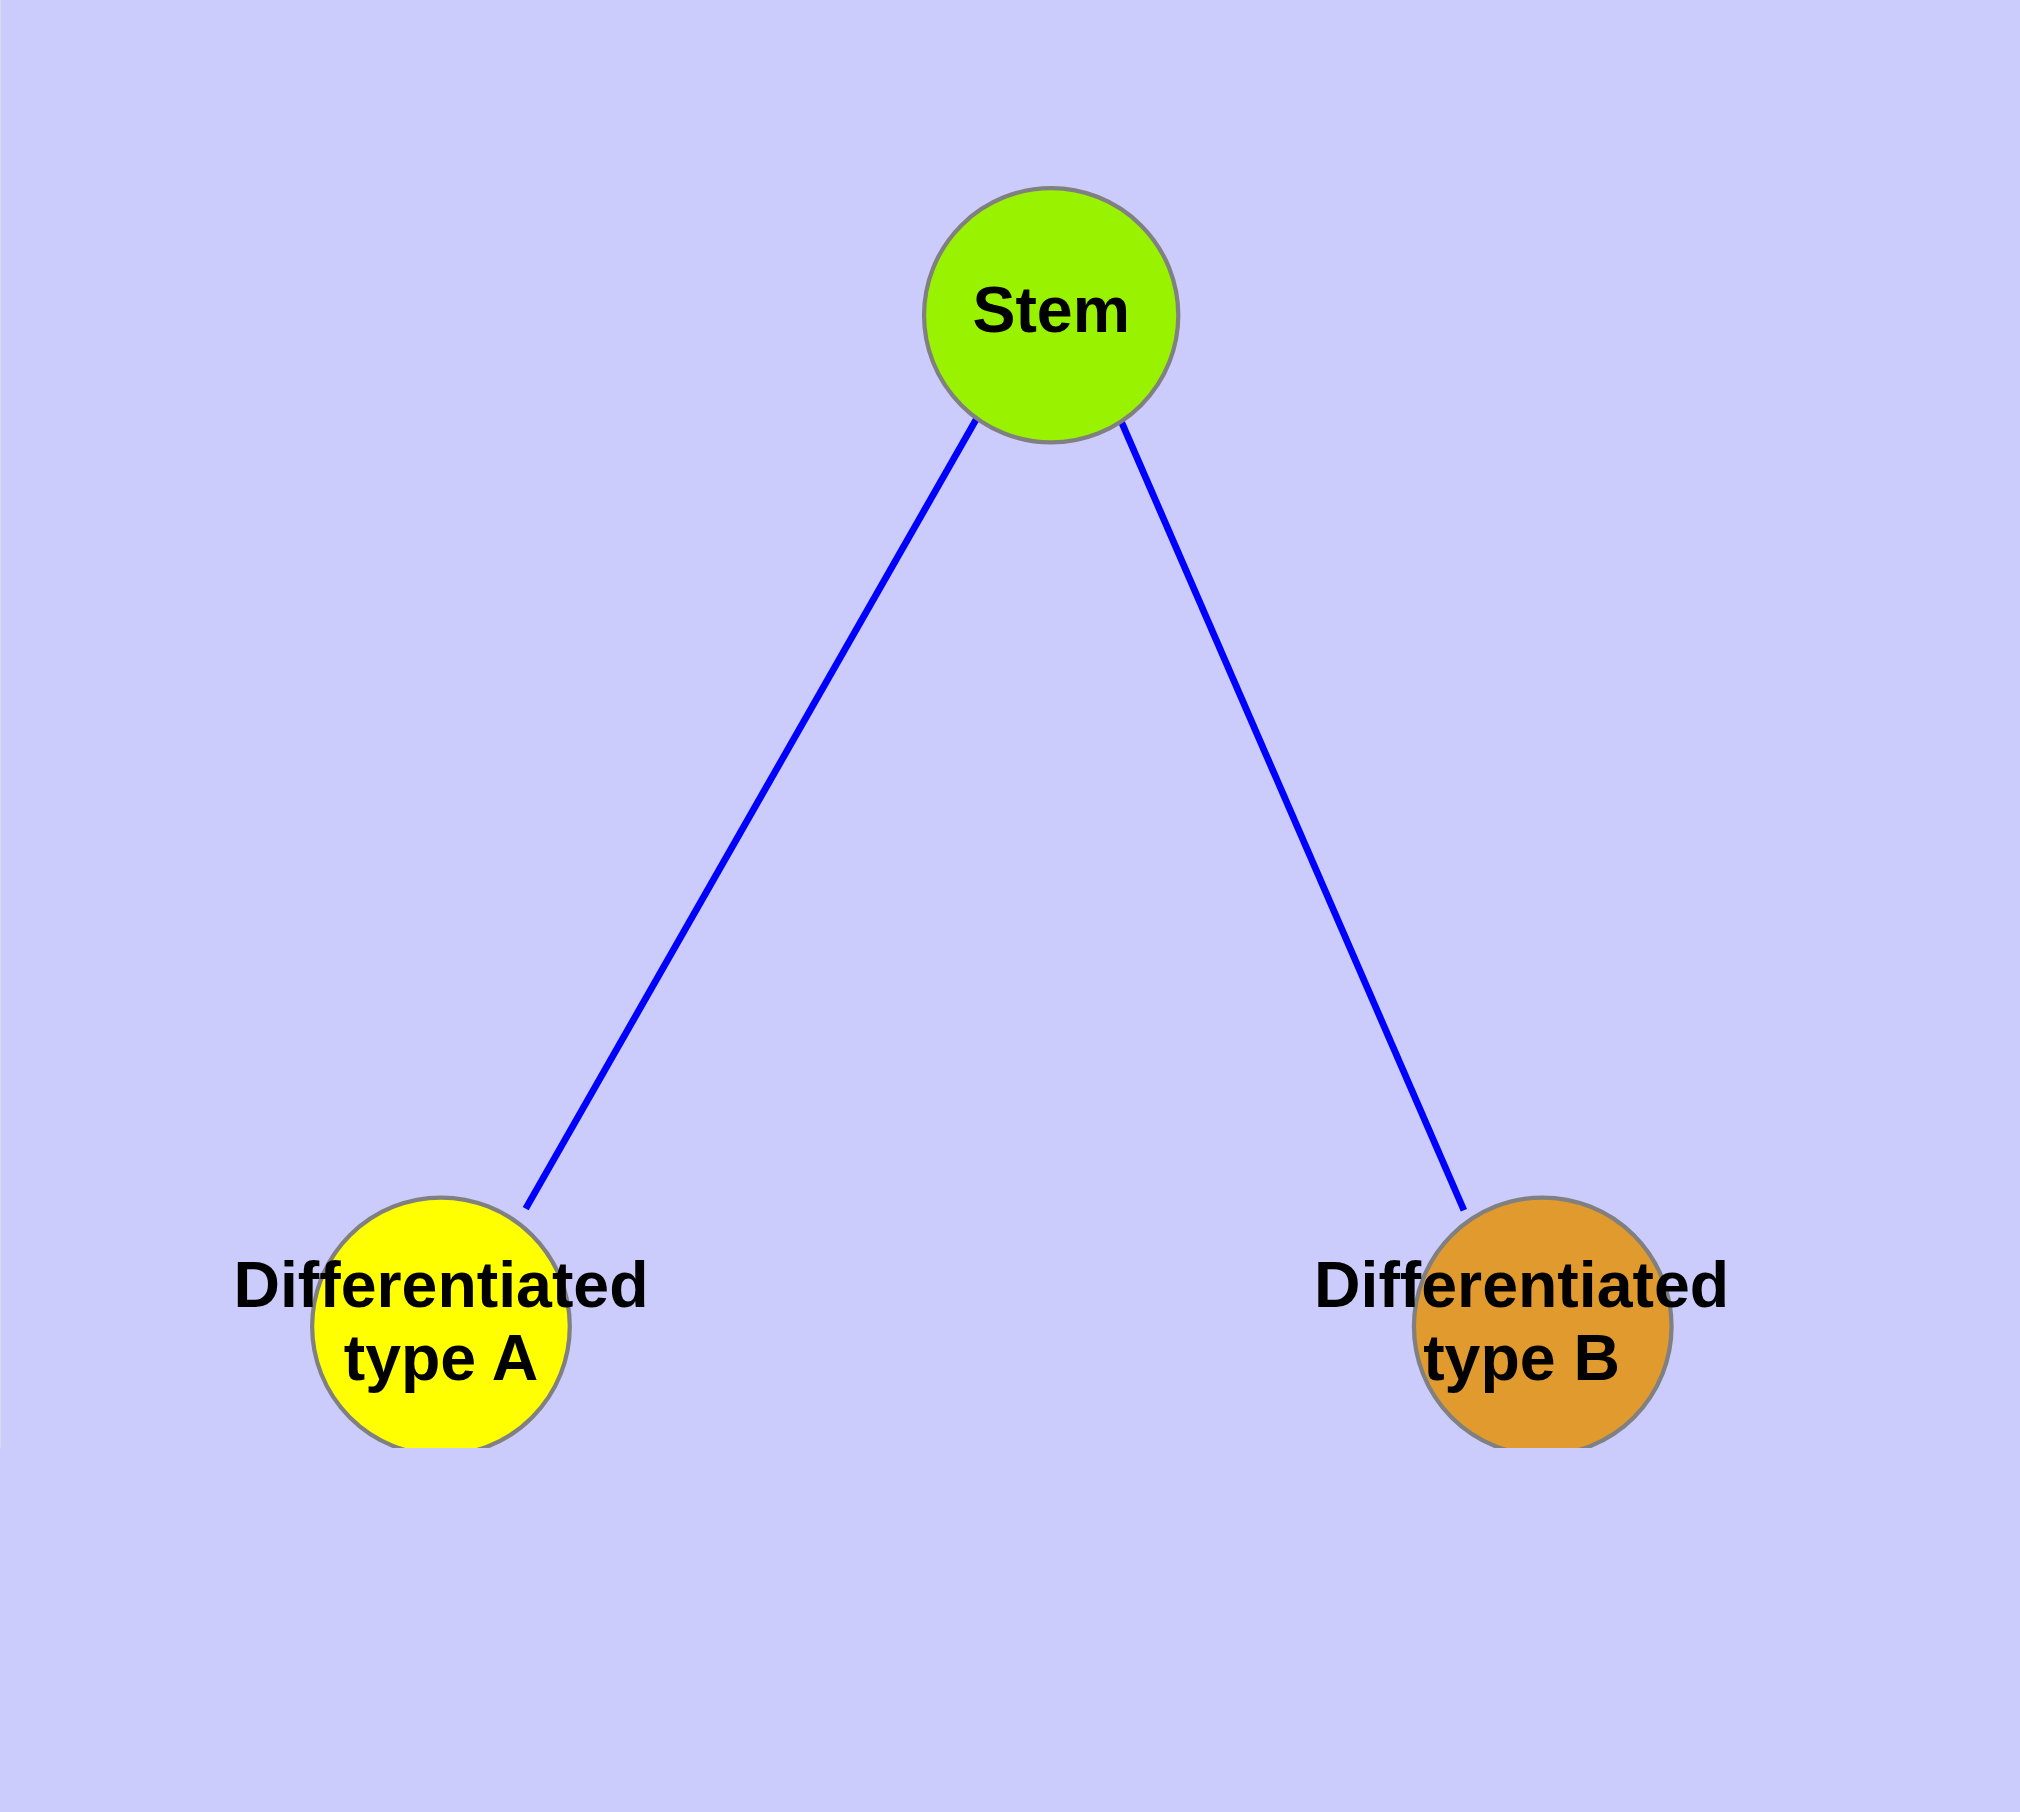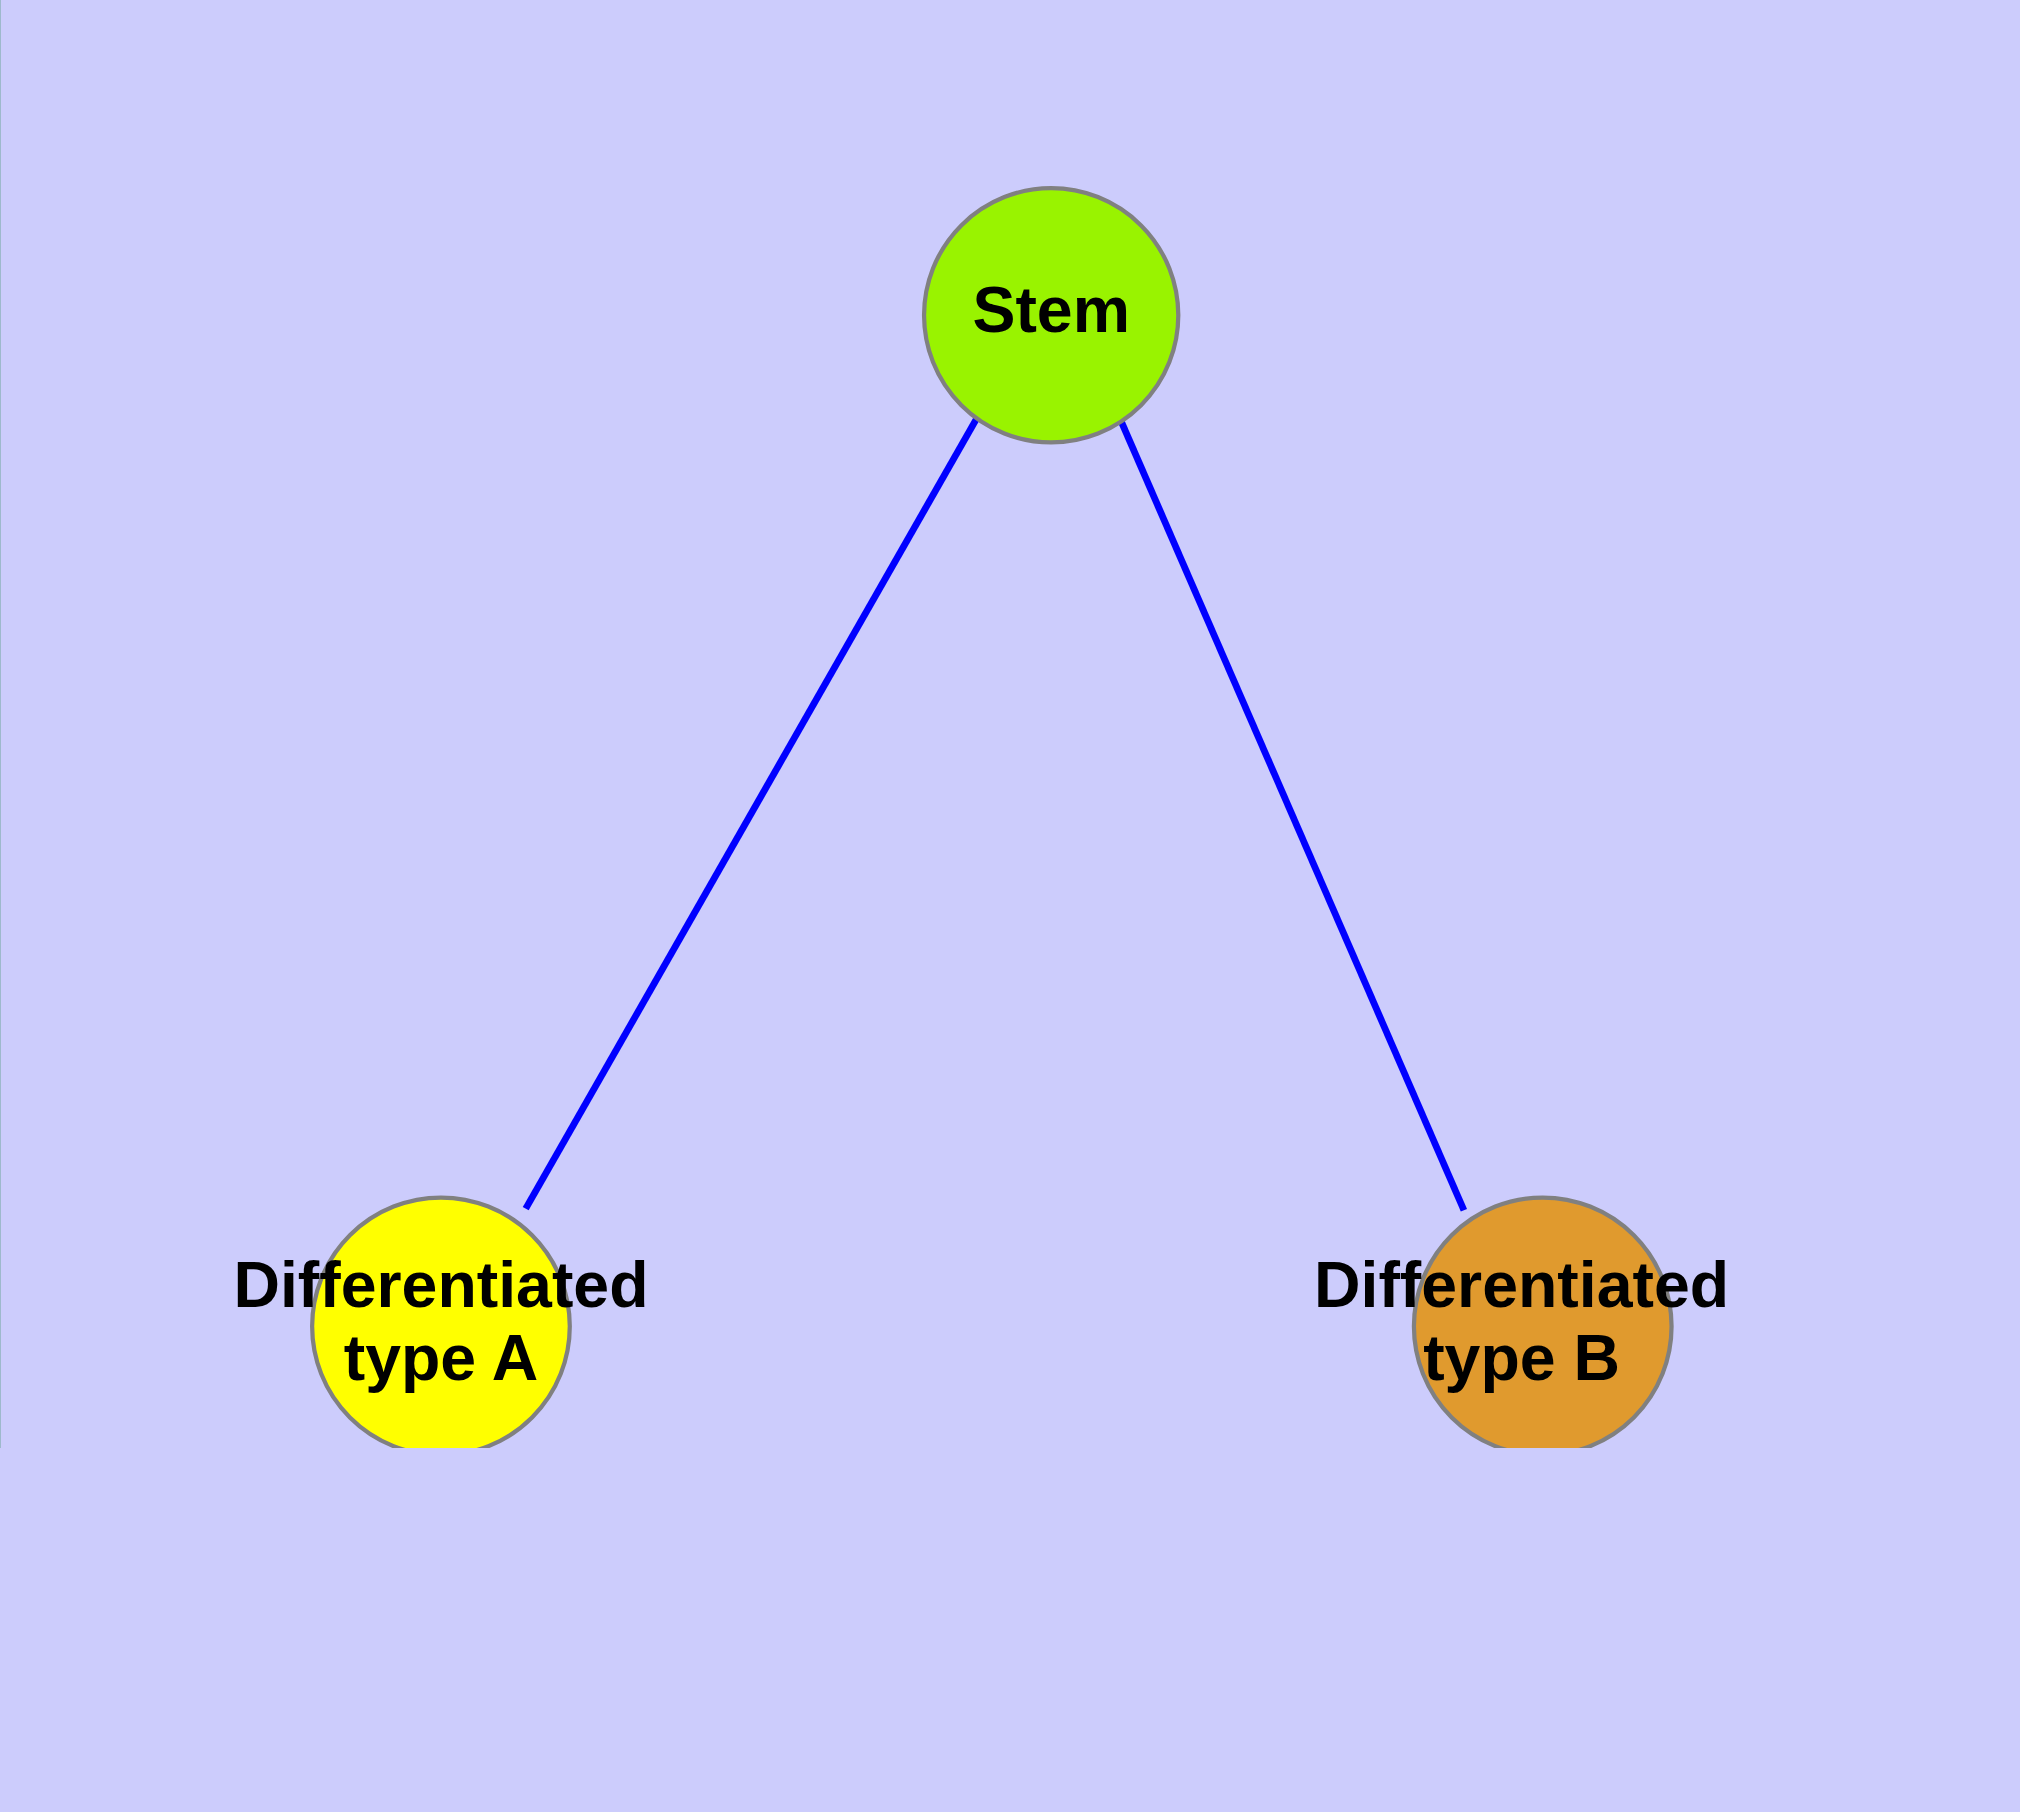--- a/index.html
+++ b/index.html
@@ -4,21 +4,21 @@
 <style>
   html, body {
     margin: 0;
     padding: 0;
     background: #ccccfc;
   }
   #canvas {
     position: relative;
     width: 2021px;
     height: 1448px;
-    background: #15803d;
+    background: #fef9c3;
     overflow: hidden;
     font-family: "Liberation Sans", sans-serif;
   }
   #graph-svg {
     position: absolute;
     left: 0;
     top: 0;
     width: 2021px;
     height: 1812px;
   }

